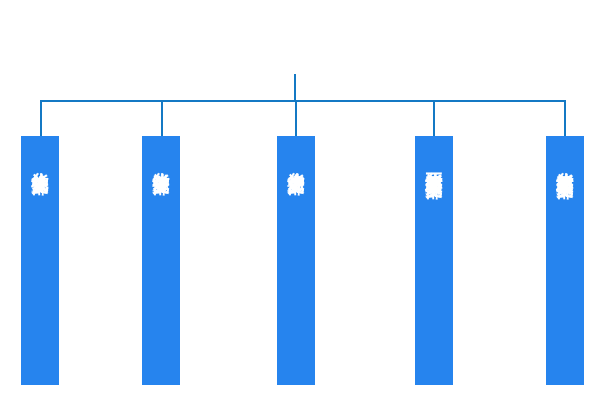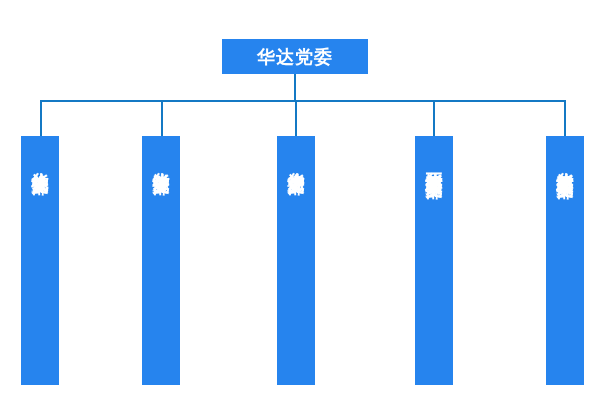--- a/index.html
+++ b/index.html
@@ -106,23 +106,20 @@
   .drop-1 { left: 161px; }
   .drop-2 { left: 295px; }
   .drop-3 { left: 433px; }
   .drop-4 { left: 564px; }
 </style>
 </head>
 <body>
 
 <div id="org-chart">
 
-  <div class="node node-root">
-    <span class="node-label">华达党委</span>
-  </div>
 
   <div class="conn stem-root"></div>
   <div class="conn bus"></div>
   <div class="conn drop drop-0"></div>
   <div class="conn drop drop-1"></div>
   <div class="conn drop drop-2"></div>
   <div class="conn drop drop-3"></div>
   <div class="conn drop drop-4"></div>
 
   <div class="node node-child child-0">

